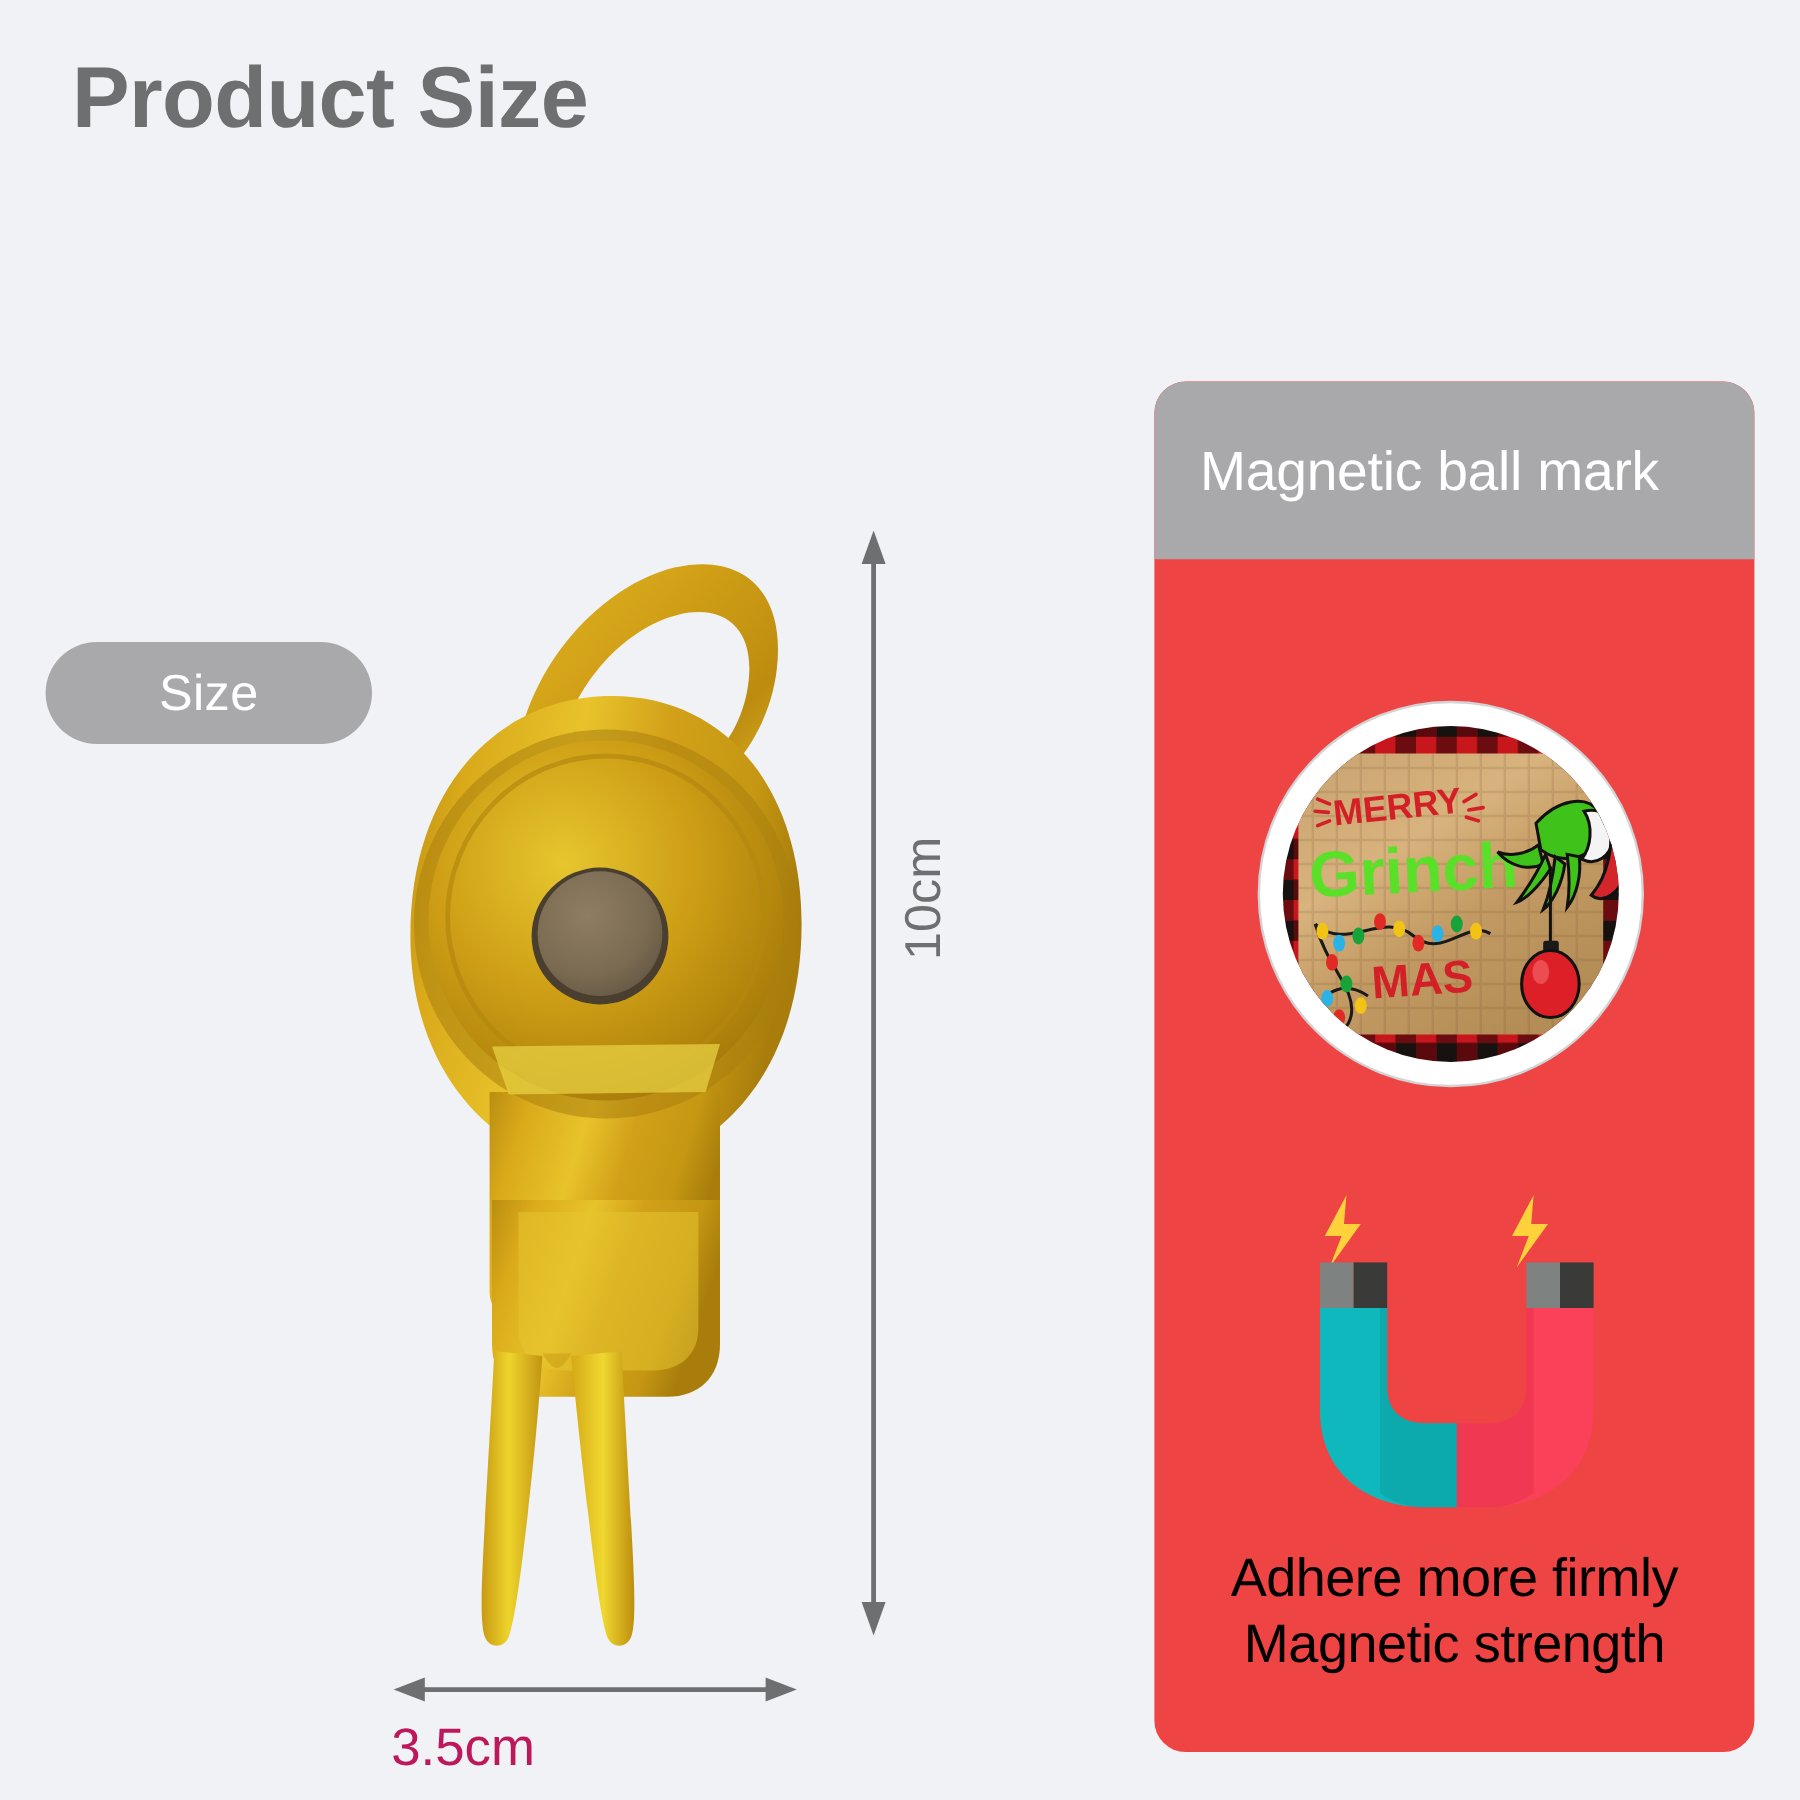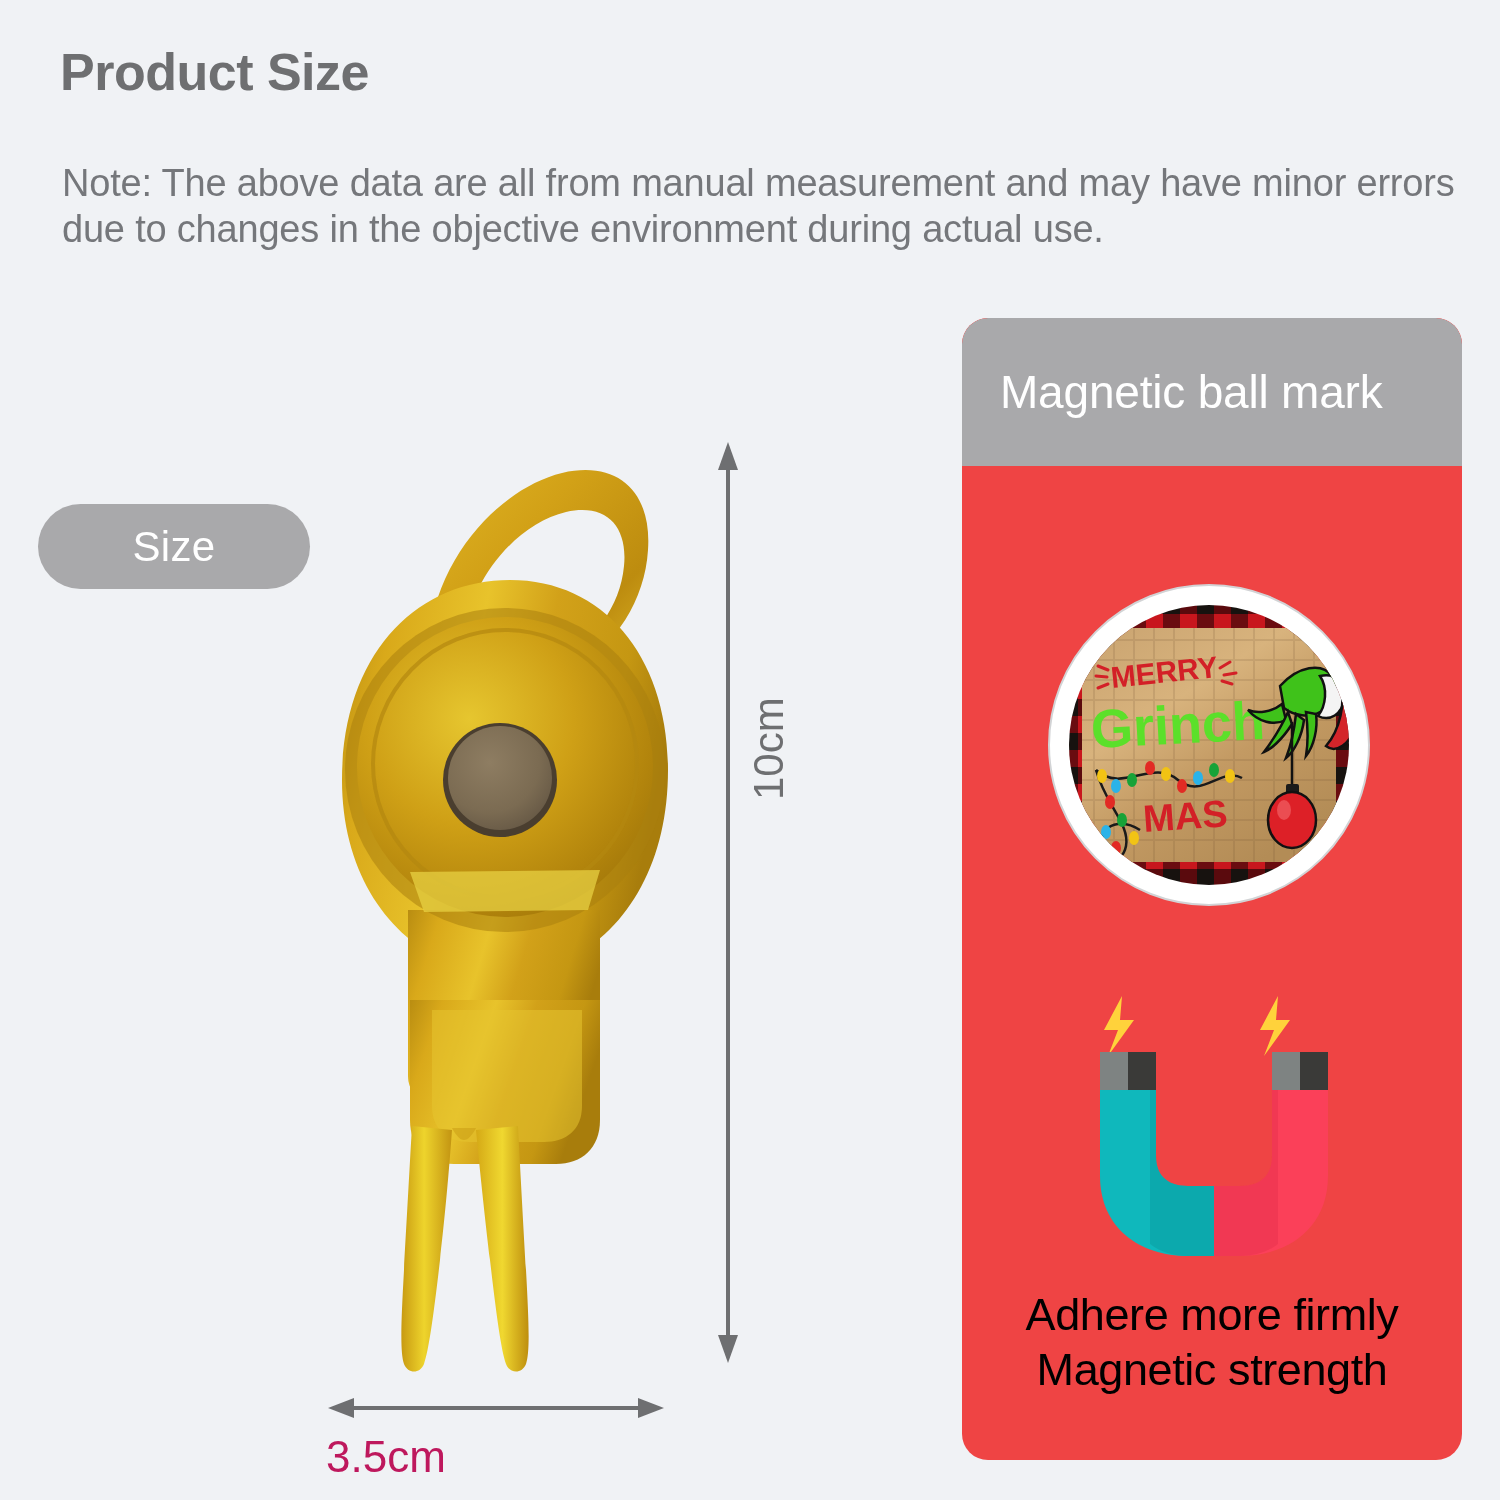--- a/index.html
+++ b/index.html
@@ -18,21 +18,21 @@
     position: relative;
     width: 1500px;
     height: 1500px;
   }
 
   
   .page-title {
     position: absolute;
     left: 60px;
     top: 46px;
-    font-size: 52px;
+    font-size: 72px;
     font-weight: 600;
     color: #6E6F71;
     letter-spacing: -0.5px;
     line-height: 1;
     white-space: nowrap;
   }
   .note-text {
     position: absolute;
     left: 62px;
     top: 160px;
@@ -40,21 +40,21 @@
     font-size: 38px;
     color: #75777B;
     line-height: 1.22;
     letter-spacing: -0.2px;
   }
 
   
   .size-pill {
     position: absolute;
     left: 38px;
-    top: 504px;
+    top: 535px;
     width: 272px;
     height: 85px;
     border-radius: 46px;
     background: #A9A9AB;
     color: #FFFFFF;
     font-size: 42px;
     display: flex;
     align-items: center;
     justify-content: center;
     letter-spacing: 0.3px;
@@ -168,21 +168,20 @@
     letter-spacing: -0.4px;
   }
   .panel-caption div { white-space: nowrap; }
 </style>
 </head>
 <body>
 
 <div class="page">
 
   <div class="page-title">Product Size</div>
-  <div class="note-text">Note: The above data are all from manual measurement and may have minor errors due to changes in the objective environment during actual use.</div>
 
   <div class="size-pill">
     <span>Size</span>
   </div>
 
   <div class="product-stage">
     <svg class="tool-svg" viewBox="0 0 420 940" xmlns="http://www.w3.org/2000/svg">
       <defs>
         <linearGradient id="goldBody" x1="0" y1="0" x2="1" y2="0.3">
           <stop offset="0%" stop-color="#B98D11"></stop>

